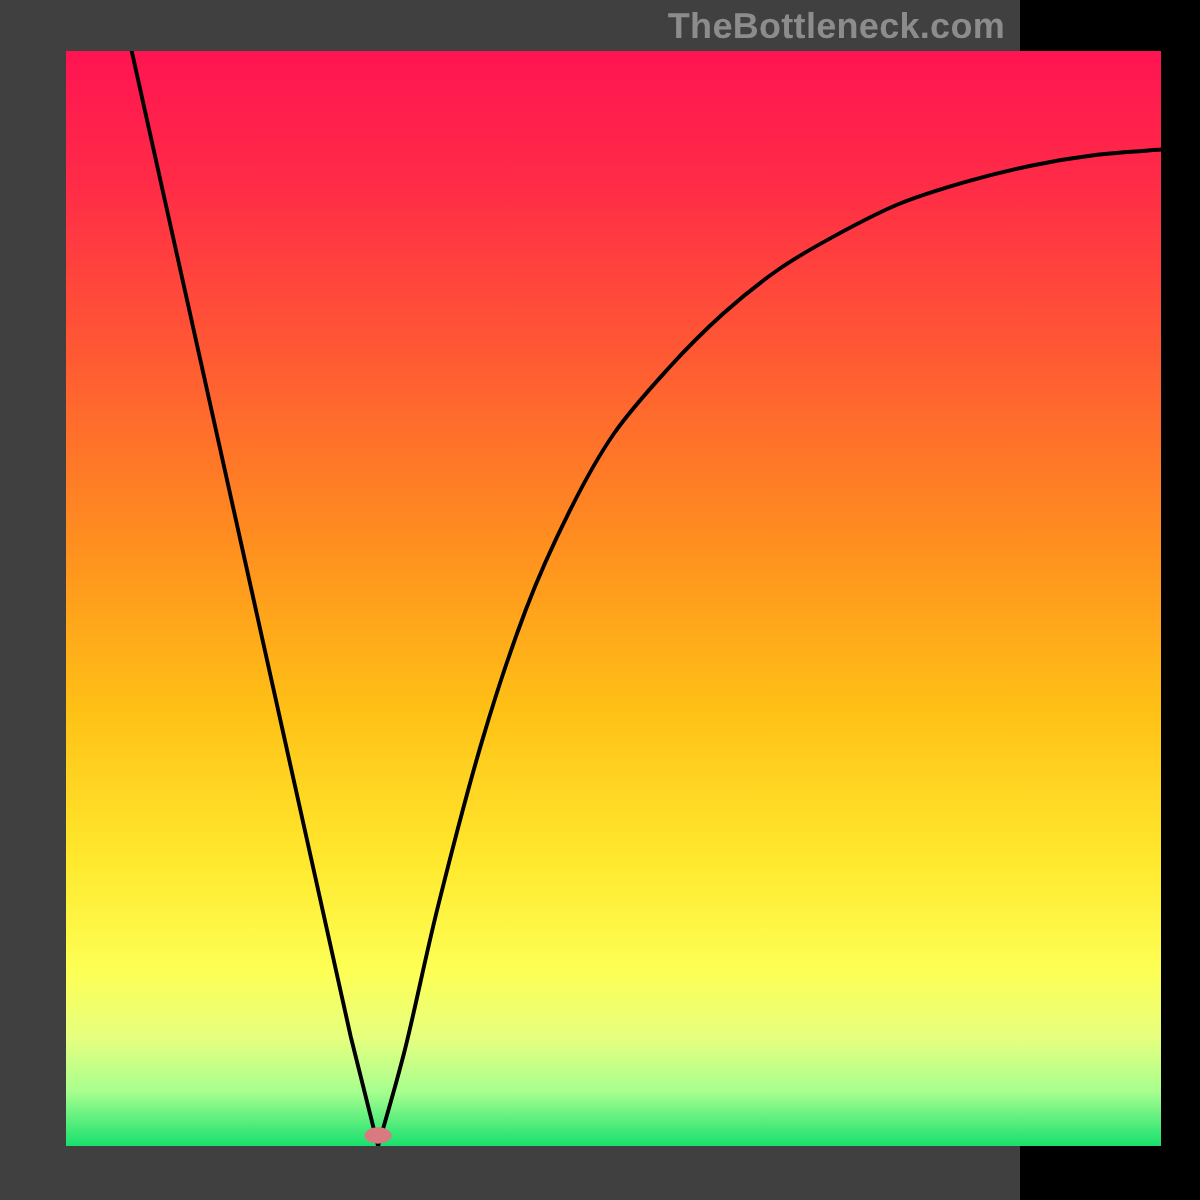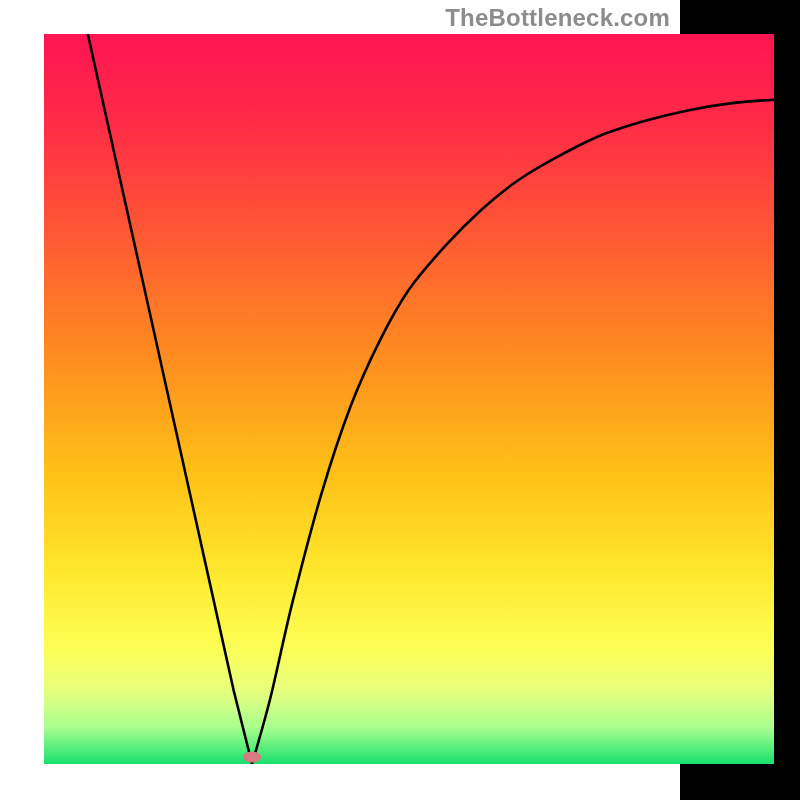--- a/index.html
+++ b/index.html
@@ -9,21 +9,21 @@
     height: 800px;
     background: #000;
     overflow: hidden;
   }
   .frame {
     position: absolute;
     left: 0;
     top: 0;
     width: 680px;
     height: 800px;
-    background: #ffffff;
+    background: #404040;
   }
   .plot {
     position: absolute;
     left: 44px;
     top: 34px;
     width: 730px;
     height: 730px;
     overflow: hidden;
   }
   .gradient {

